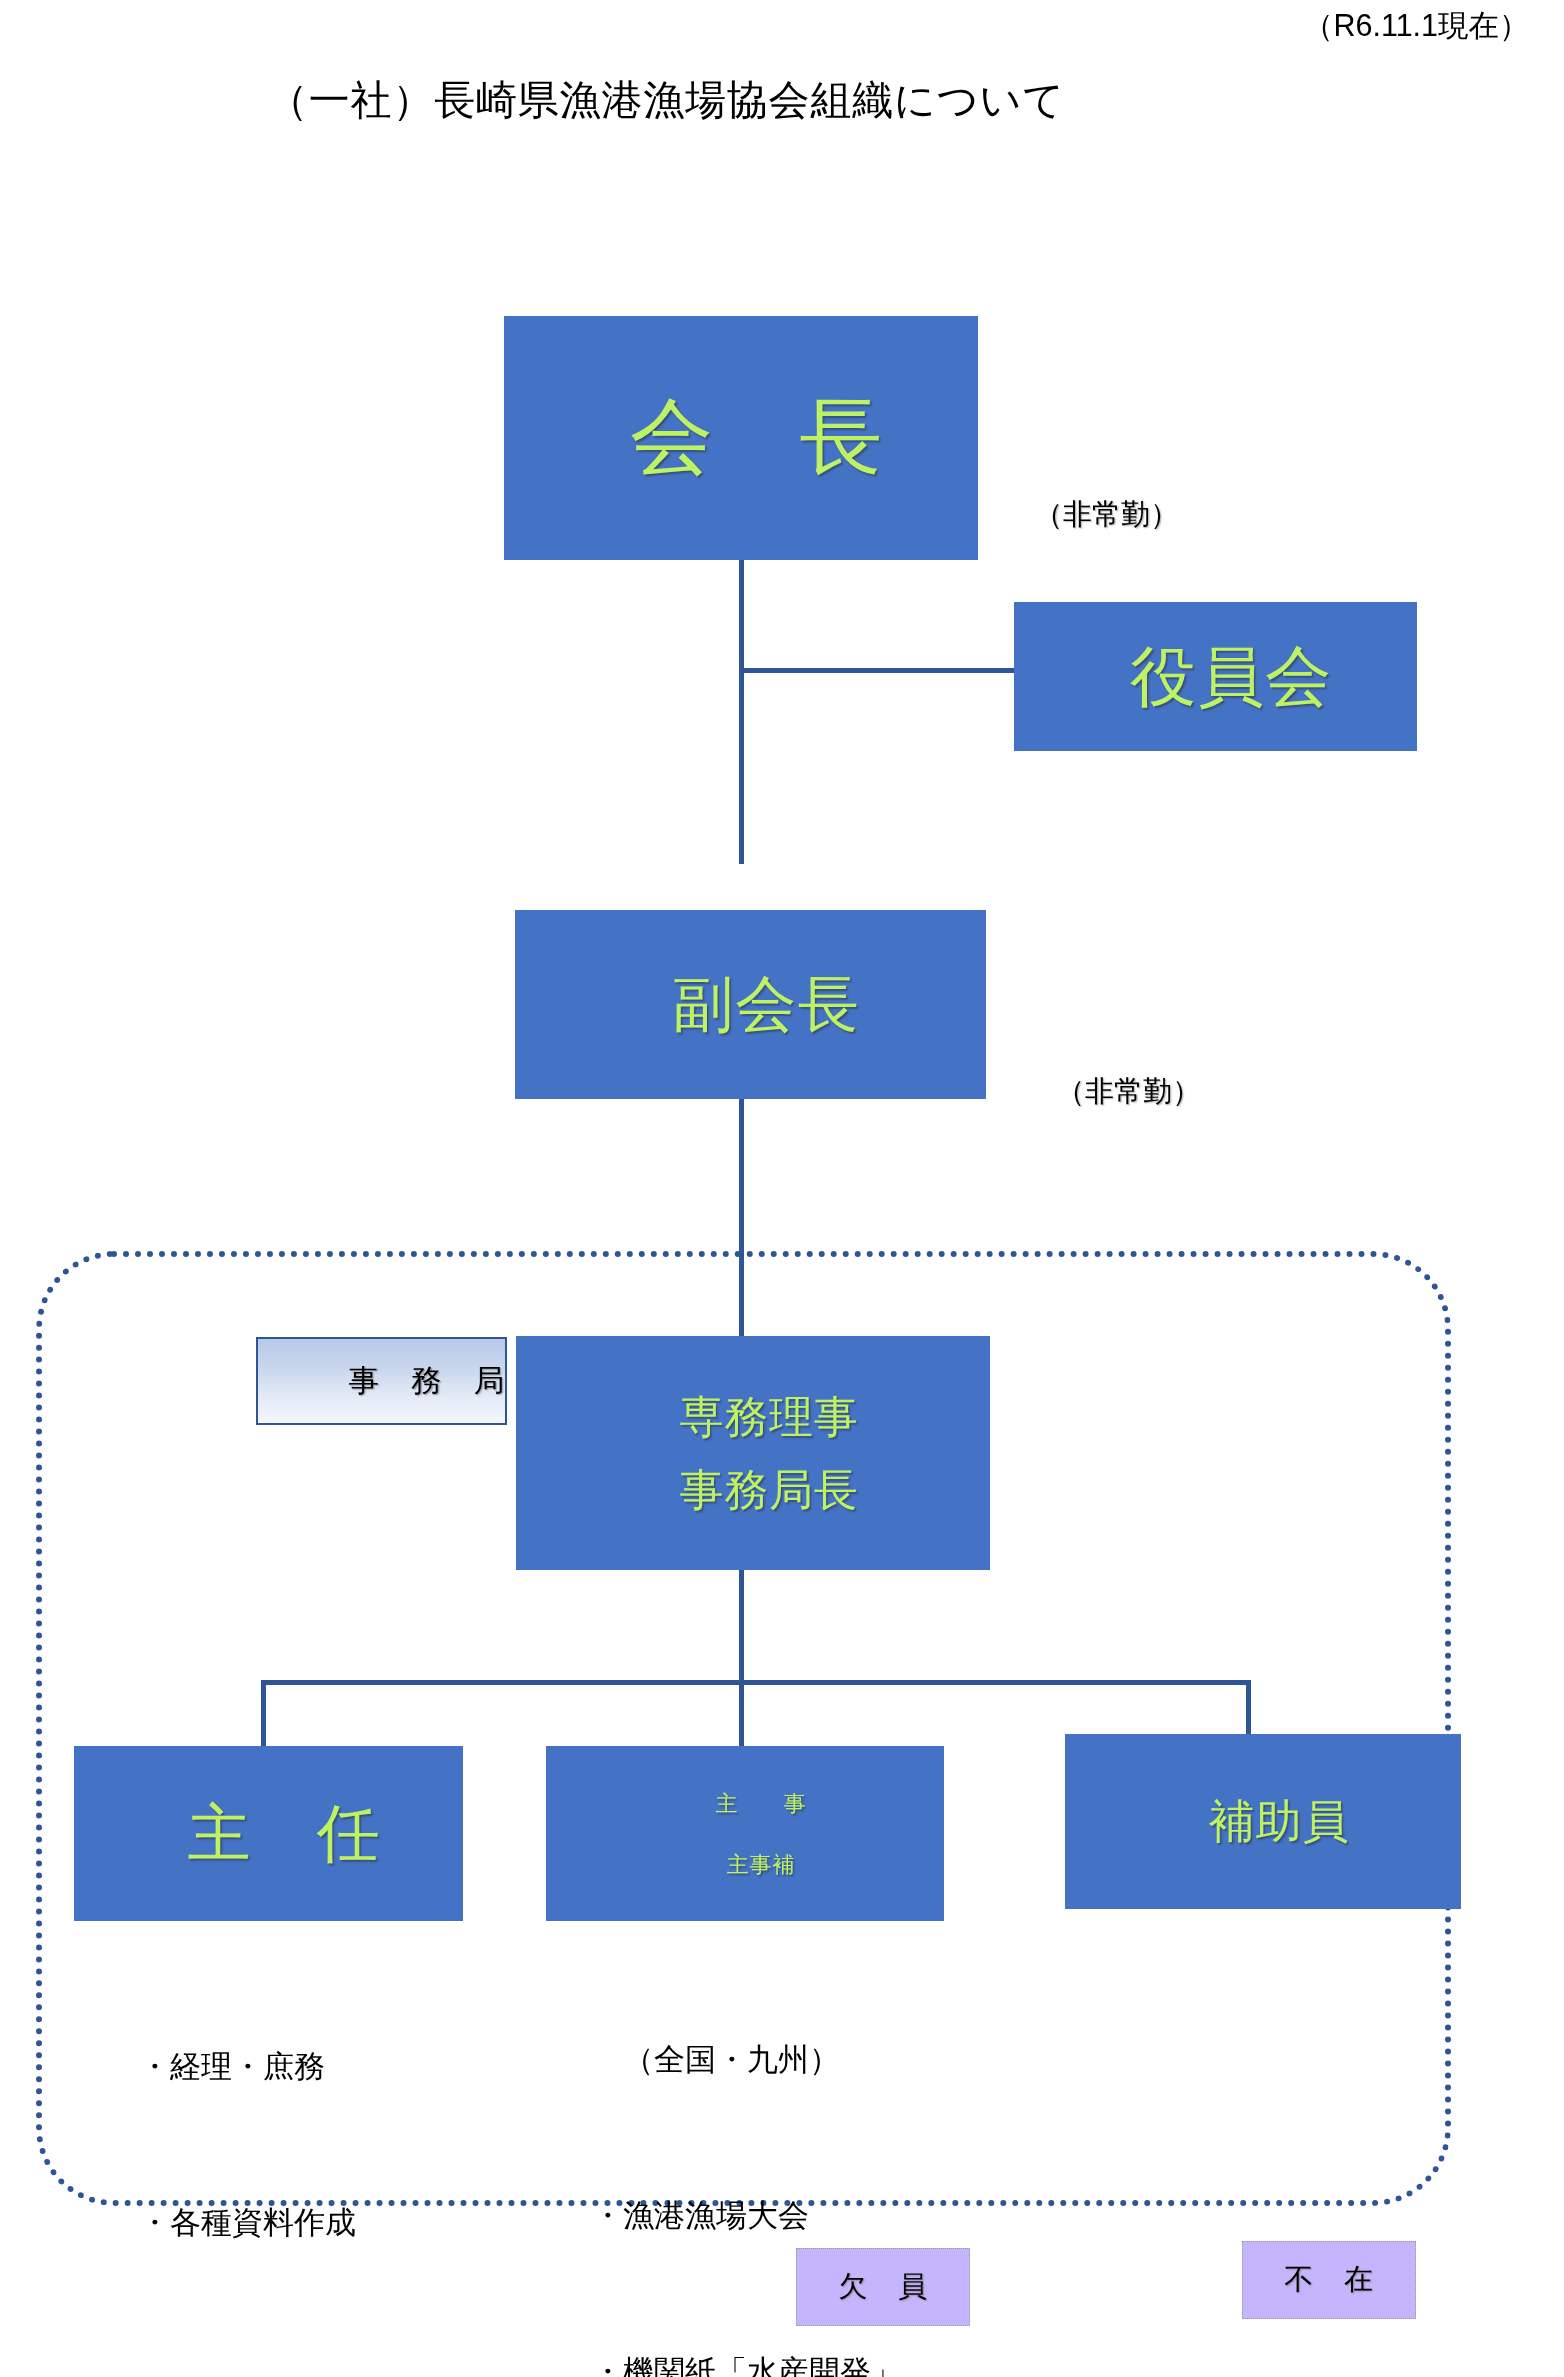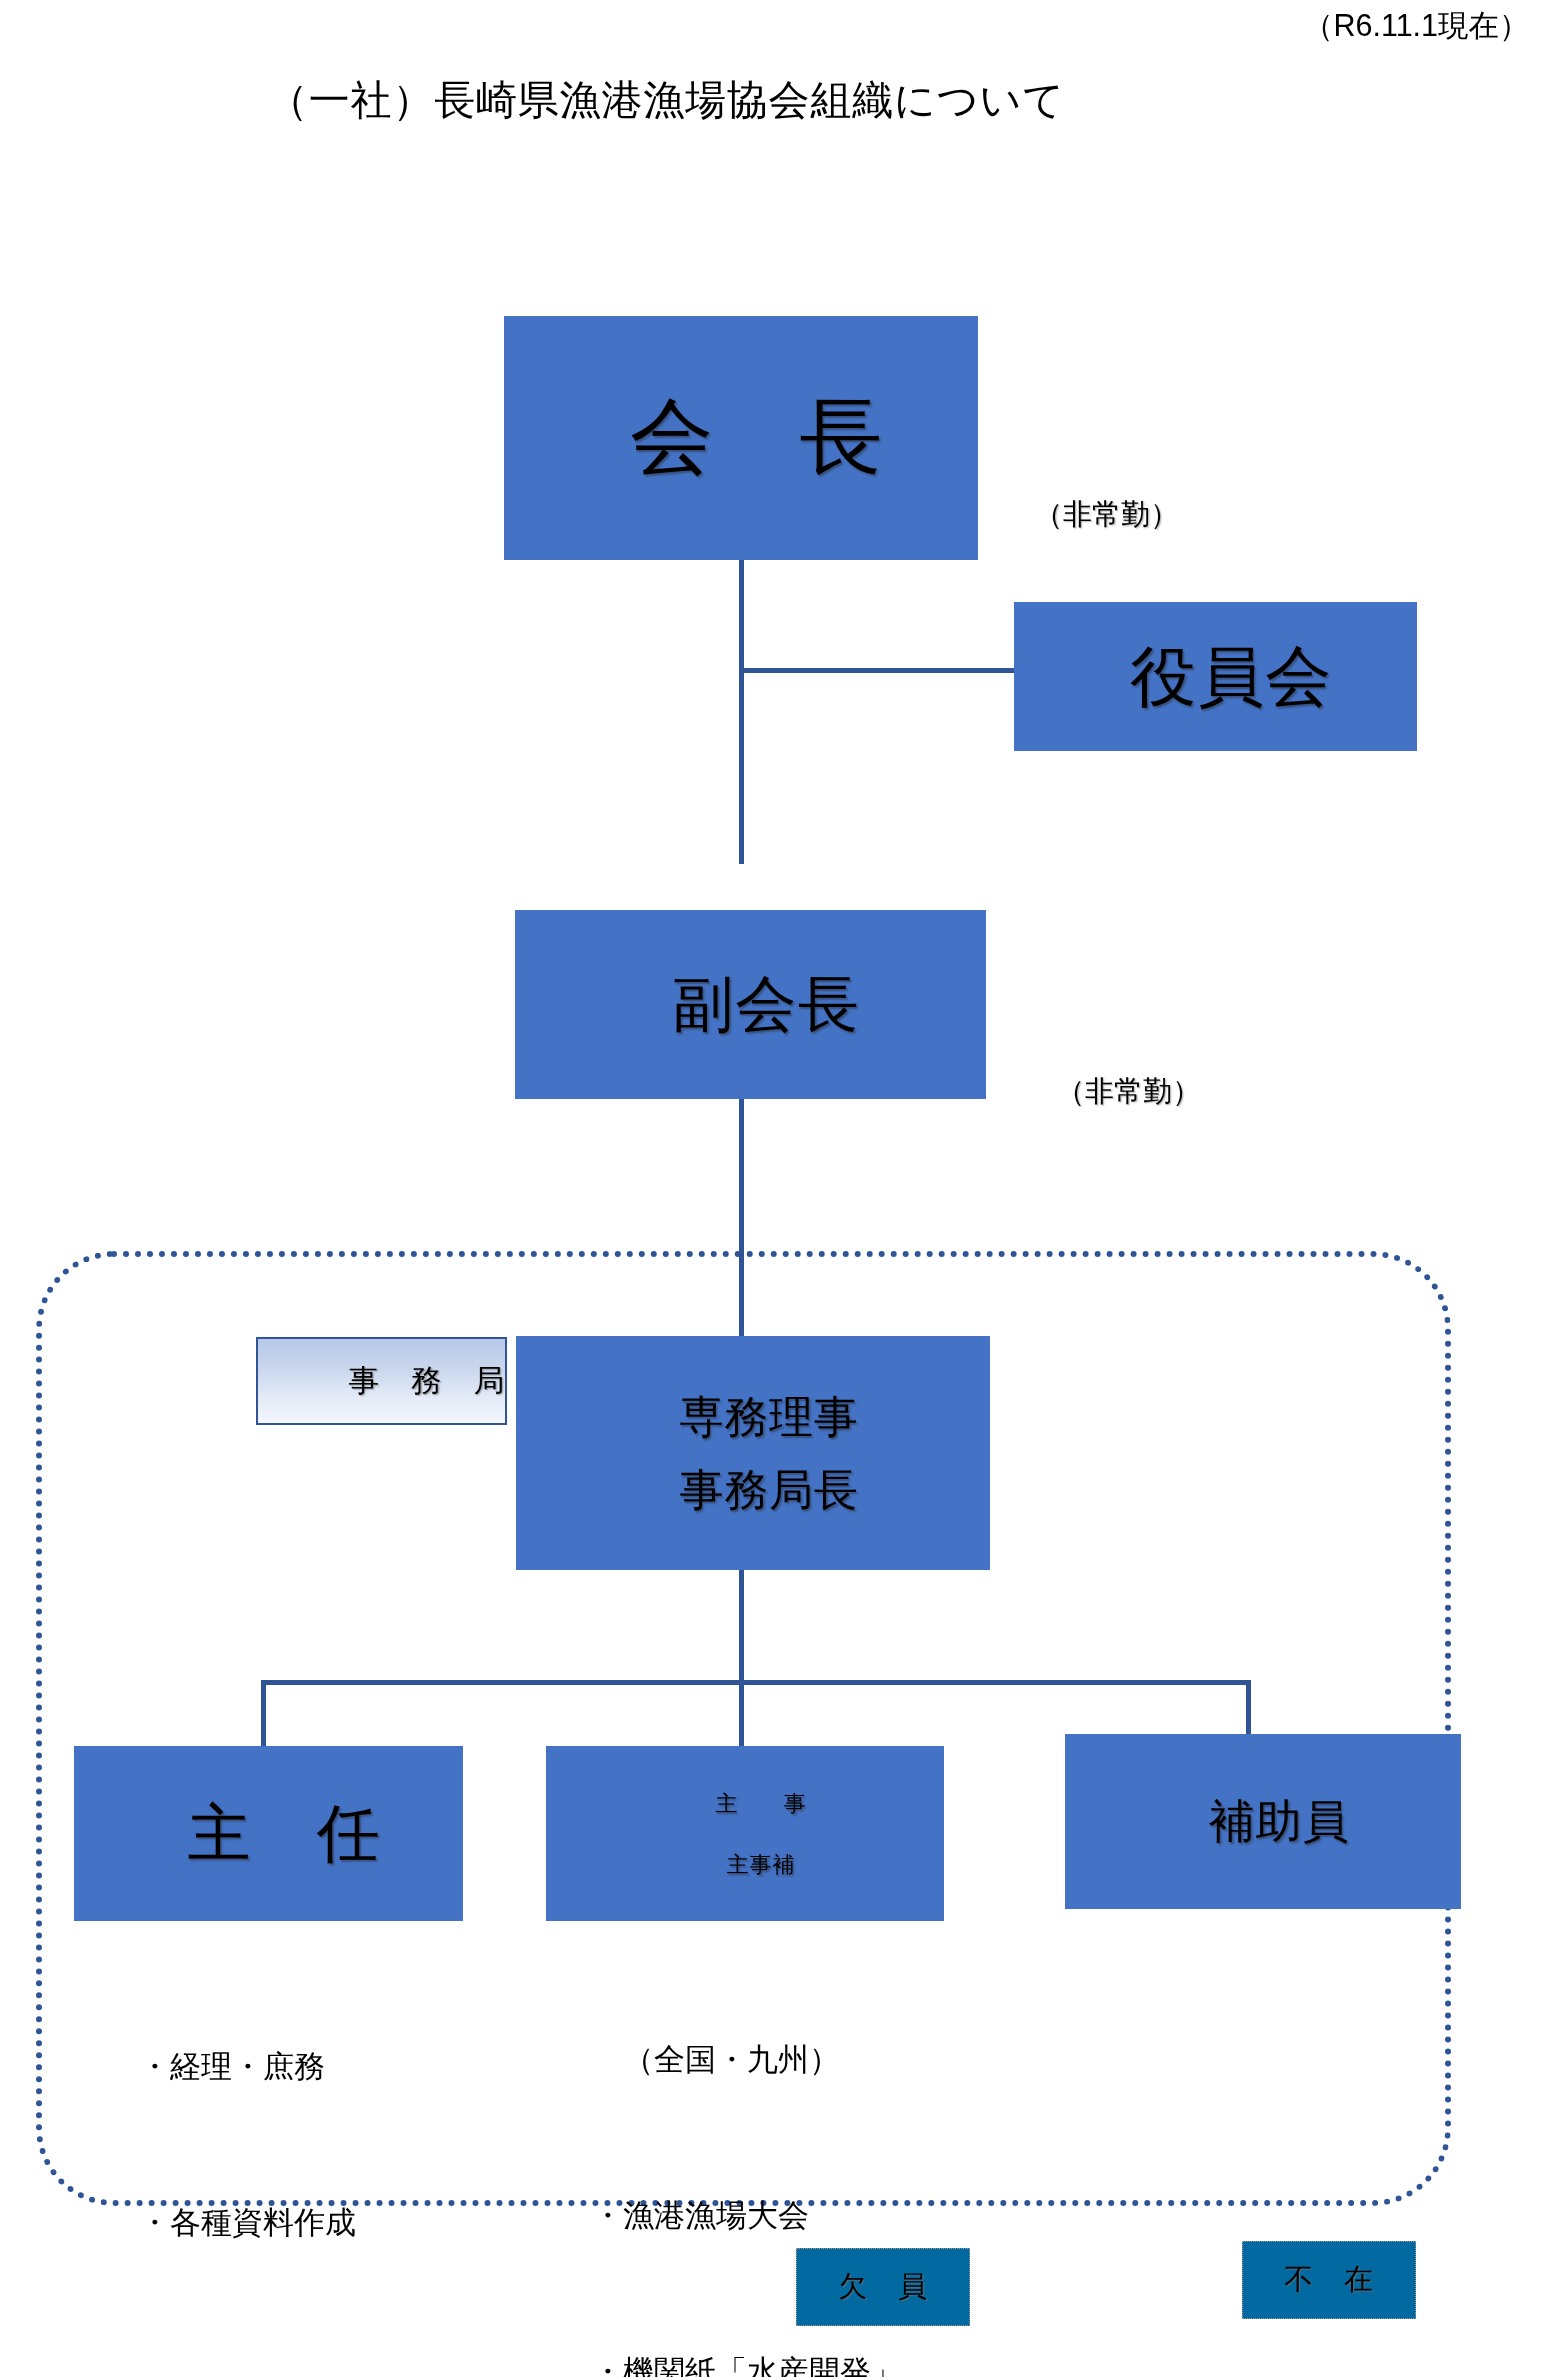--- a/index.html
+++ b/index.html
@@ -26,21 +26,21 @@
   }
   .side-note{
     position:absolute;font-size:29px;line-height:37px;white-space:nowrap;
     text-shadow:1.3px 1.3px 1.3px rgba(120,120,120,.55);
   }
 
   
   .bbox{
     position:absolute;
     background:#4472C4;
-    color:#000000;
+    color:#bef264;
     display:flex;flex-direction:column;
     align-items:center;justify-content:center;
     text-align:right;
     box-sizing:border-box;
     text-shadow:1.7px 1.7px 1.7px rgba(40,40,40,.45);
     z-index:4;
     padding-left:32px;
   }
   .bbox .ln{display:block;white-space:pre;}
 
@@ -54,21 +54,21 @@
     color:#000;
     text-shadow:1.3px 1.3px 1.3px rgba(110,110,110,.6);
     z-index:6;
   }
 
   
   .legend-box{
     position:absolute;
     box-sizing:border-box;
     border:1.7px dotted #9a9a9a;
-    background:#0369a1;
+    background:#c4b5fd;
     display:flex;align-items:center;justify-content:center;
     color:#000;
     text-shadow:1.3px 1.3px 1.3px rgba(120,120,120,.6);
     z-index:5;
   }
 
   
   .vline{position:absolute;background:#2F5597;width:5.1px;z-index:2;}
   .hline{position:absolute;background:#2F5597;height:5.1px;z-index:2;}
 

